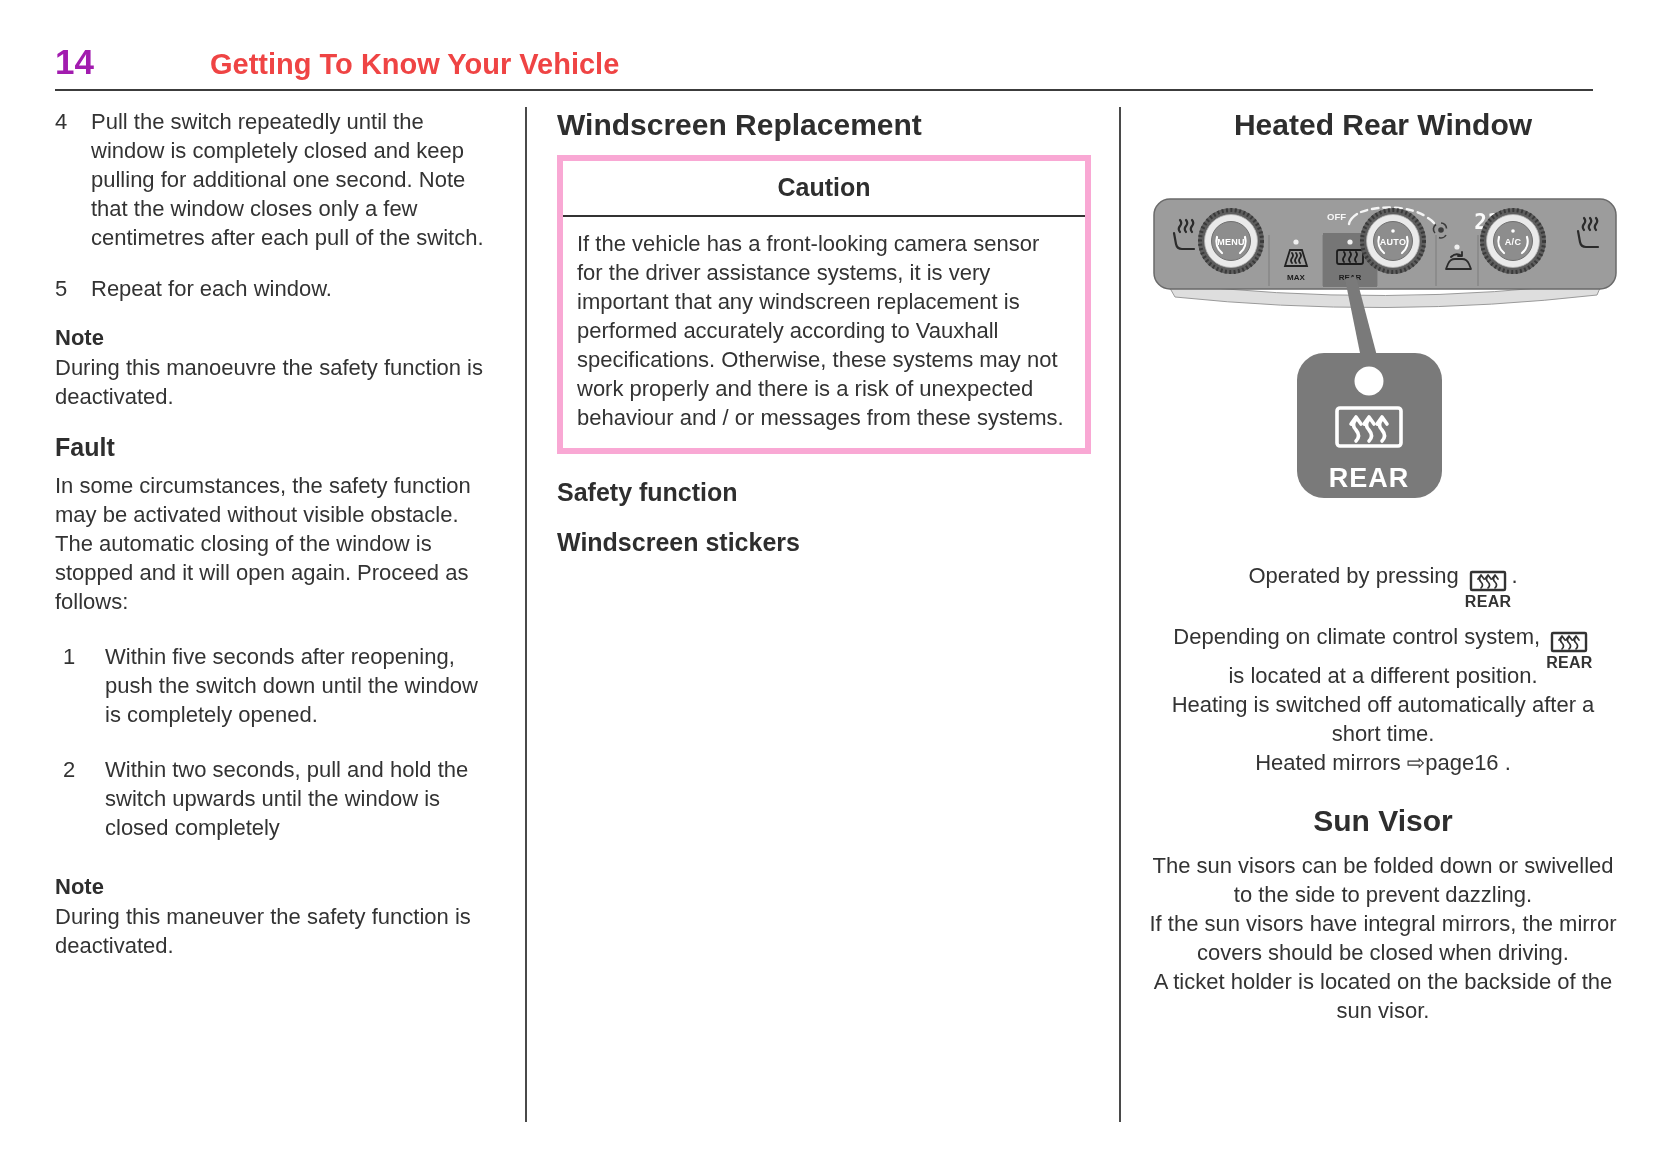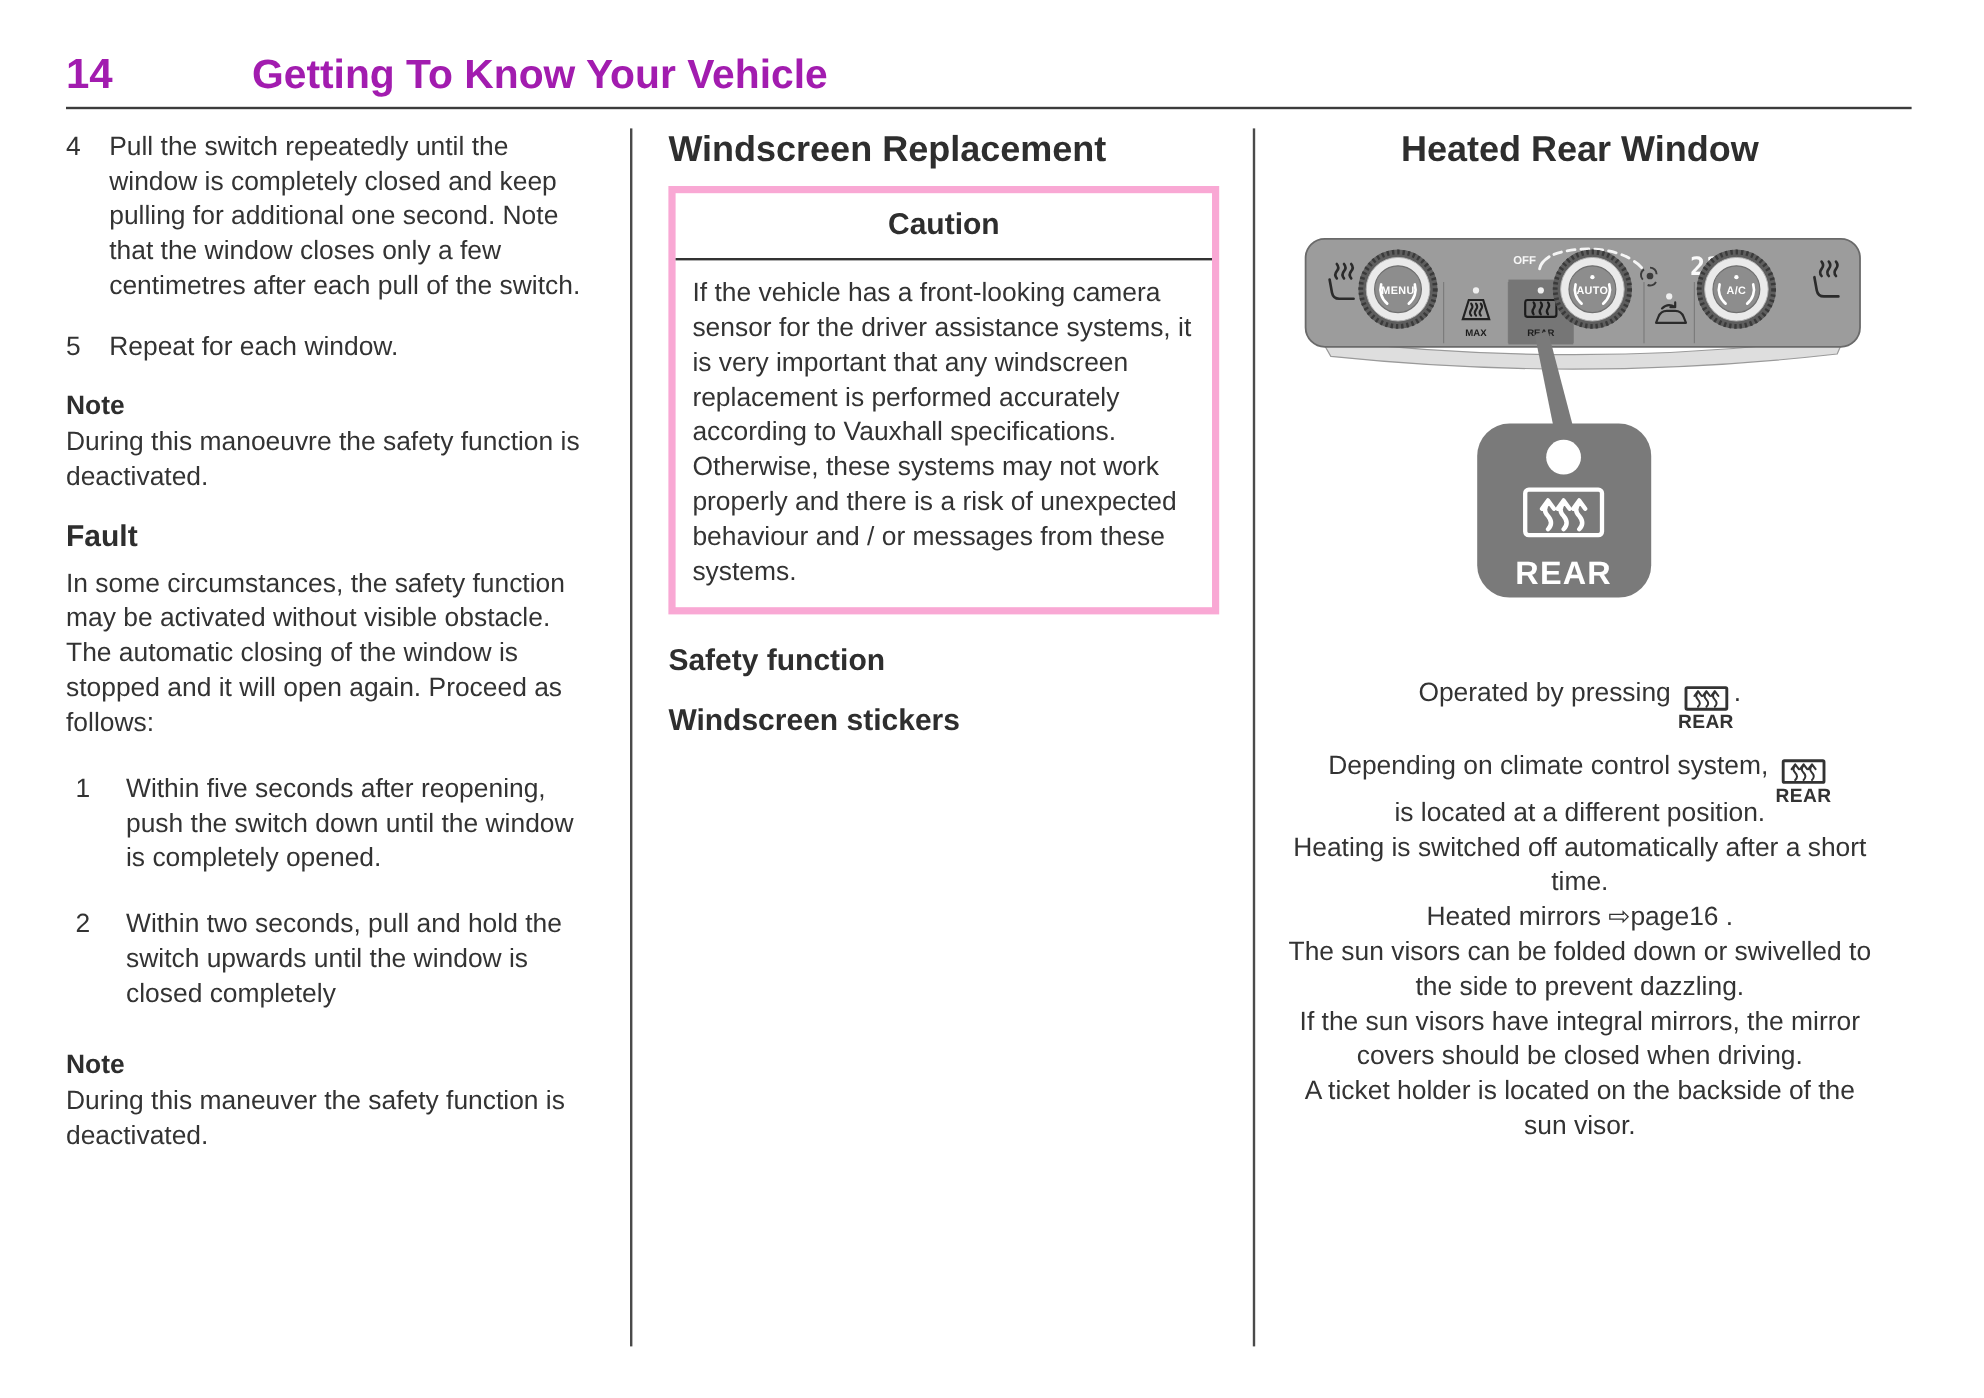--- a/index.html
+++ b/index.html
@@ -1,27 +1,27 @@
 <!DOCTYPE html>
 <html><head>
 <meta charset="utf-8">
 <style>
   html,body{margin:0;padding:0;background:#fff;}
   body{width:1653px;height:1165px;overflow:hidden;font-family:"Liberation Sans",sans-serif;color:#333;}
   .page{padding:42px 60px 0 55px;}
   
   .hdr{display:flex;align-items:baseline;}
   .hdr .pgnum{width:155px;font-size:35px;font-weight:bold;color:#a21caf;}
-  .hdr .ptitle{font-size:34px;font-weight:bold;color:#a21caf;}
+  .hdr .ptitle{font-size:29px;font-weight:bold;color:#ef4444;}
   .hrule{border-bottom:2px solid #3c3c3c;margin-top:7px;}
   
   .cols{display:flex;margin-top:16px;min-height:1015px;align-items:stretch;}
   .vdiv{width:2px;background:#4a4a4a;flex:none;}
   .col1{width:470px;flex:none;padding-right:38px;box-sizing:border-box;}
-  .col2{width:517px;flex:none;padding:0 28px 0 30px;box-sizing:border-box;}
+  .col2{width:592px;flex:none;padding:0 28px 0 30px;box-sizing:border-box;}
   .col3{flex:1;padding:0 30px 0 24px;box-sizing:border-box;text-align:center;}
   
   .b{font-size:22px;line-height:29px;color:#333;}
   h2{font-size:30px;line-height:36px;font-weight:bold;color:#2e2e2e;margin:0 0 12px 0;}
   h3{font-size:25px;line-height:32px;font-weight:bold;color:#2e2e2e;margin:18px 0 8px 0;}
   .note-h{font-size:22px;line-height:30px;font-weight:bold;color:#2e2e2e;}
   .step{display:flex;margin-bottom:22px;}
   .step .n{flex:none;font-size:22px;line-height:29px;}
   .steps-top .n{width:36px;}
   .steps-bot{padding-left:8px;}
@@ -268,20 +268,21 @@
               <span class="rlabel">REAR</span>
             </span>
         </div>
         <div class="line">is located at a different position.</div>
         <div>Heating is switched off automatically after a short time.</div>
         <div class="line">
           <span>Heated mirrors </span><span>⇨page16</span><span> .</span>
         </div>
       </div>
 
+      <h2 style="margin-top:26px;">Sun Visor</h2>
       <div class="b">
         <div>The sun visors can be folded down or swivelled to the side to prevent dazzling.</div>
         <div>If the sun visors have integral mirrors, the mirror covers should be closed when driving.</div>
         <div>A ticket holder is located on the backside of the sun visor.</div>
       </div>
     </div>
 
   </div>
 </div>
 

